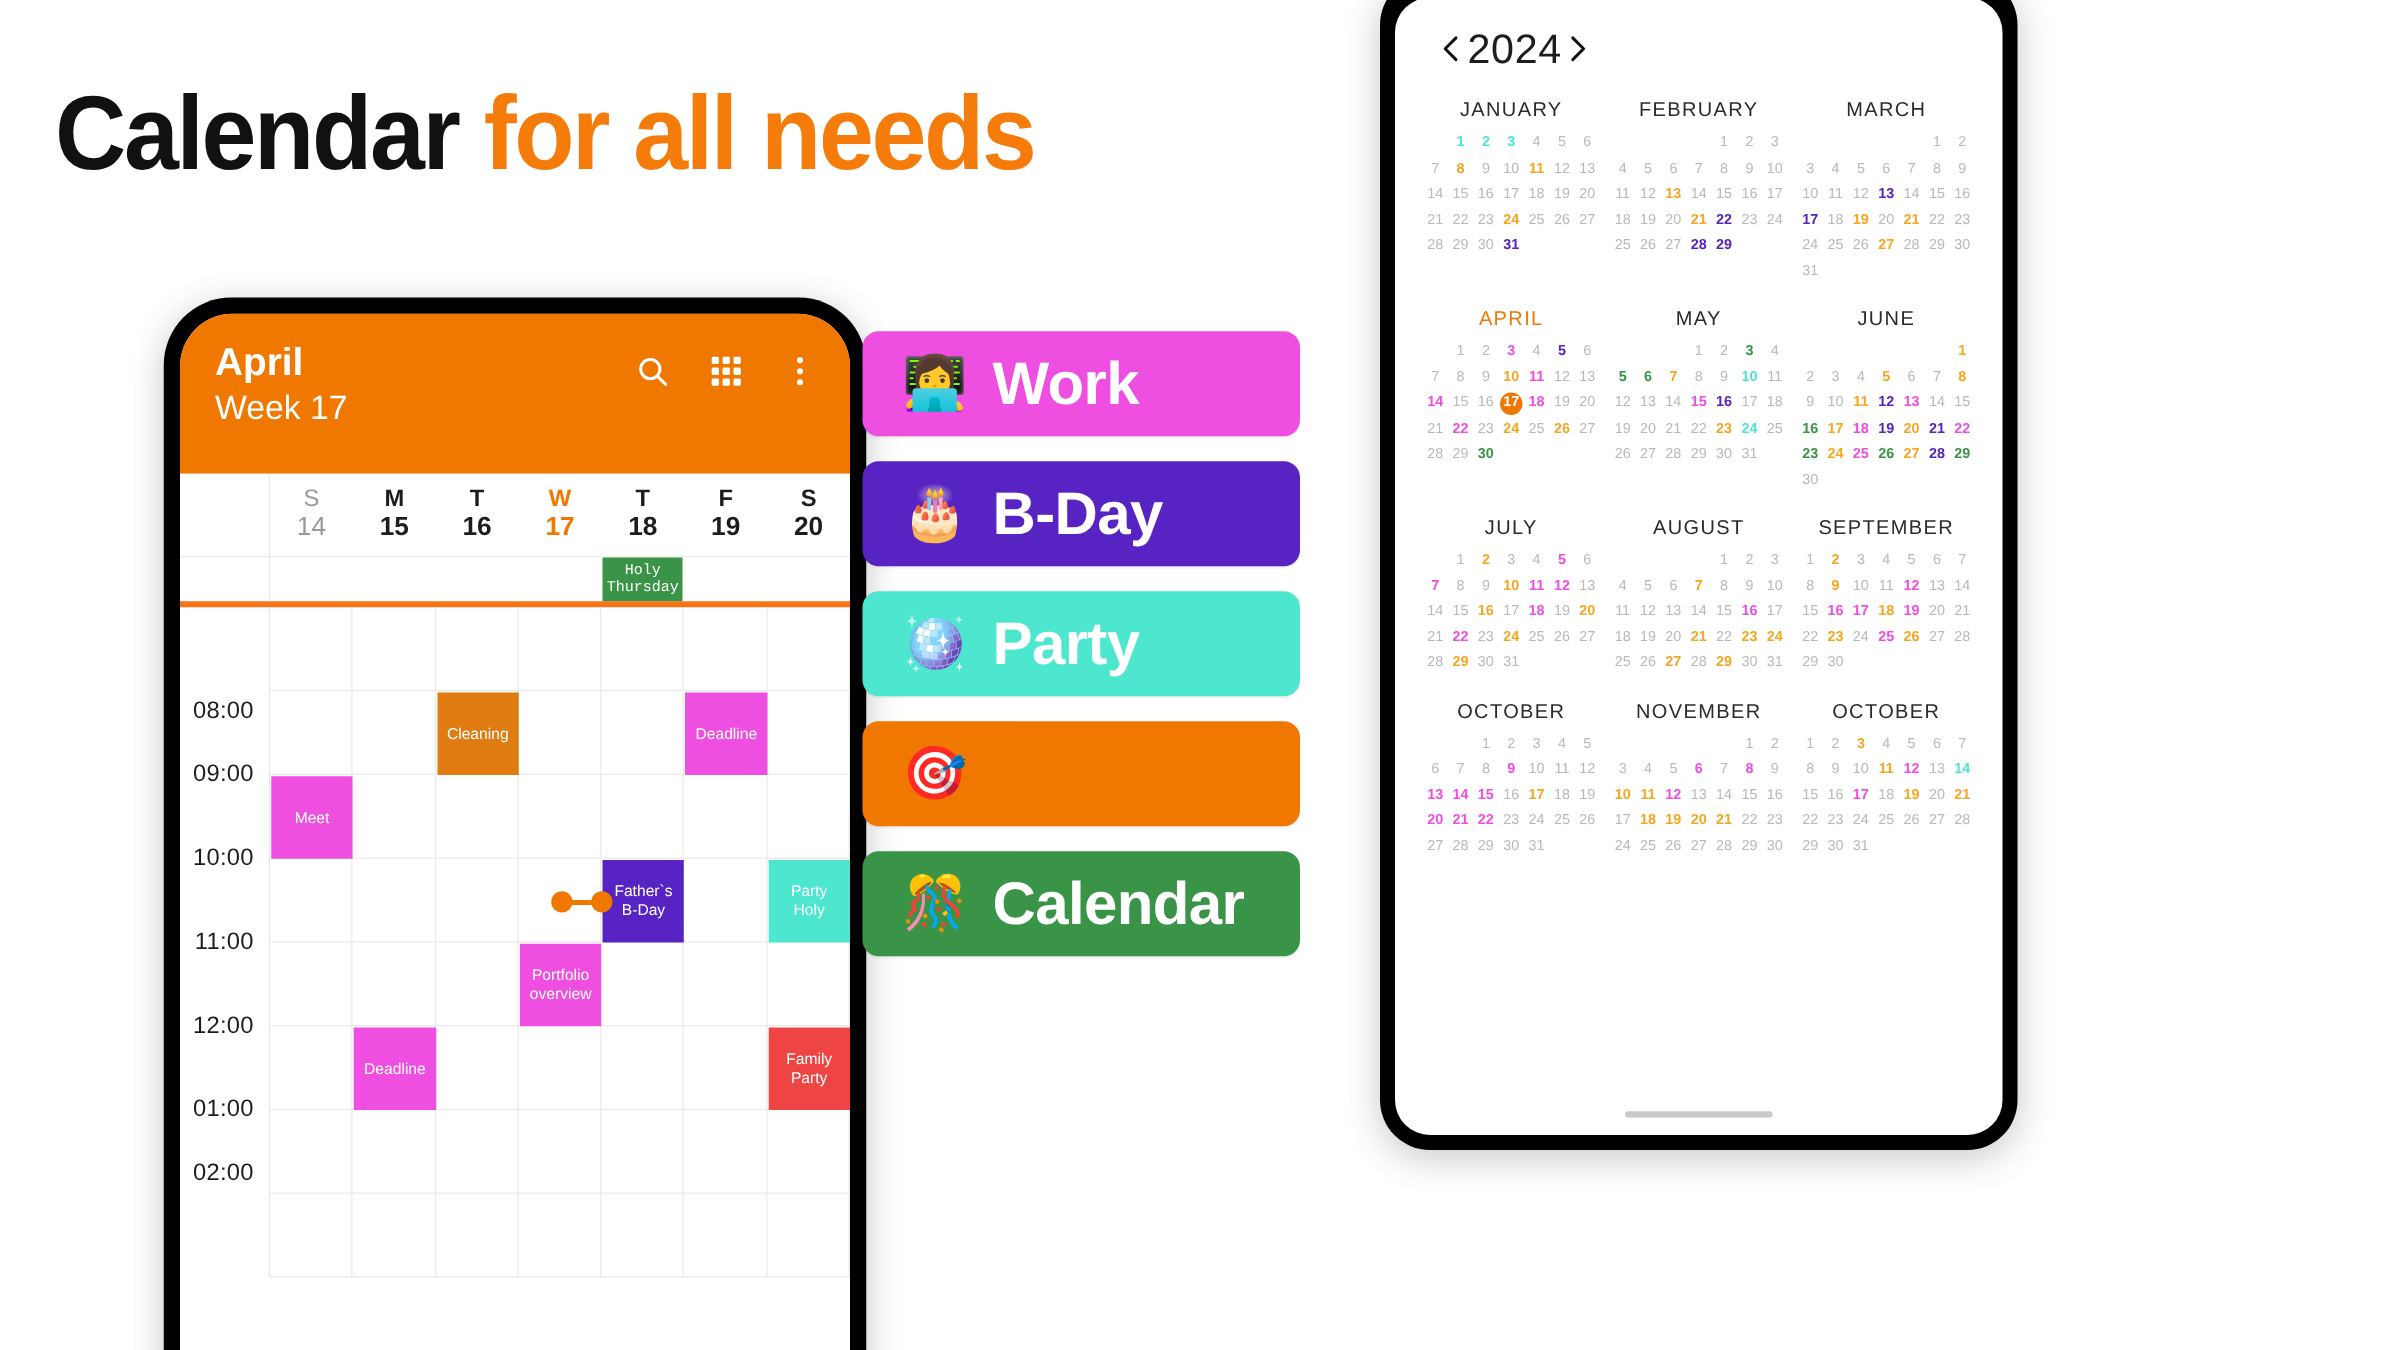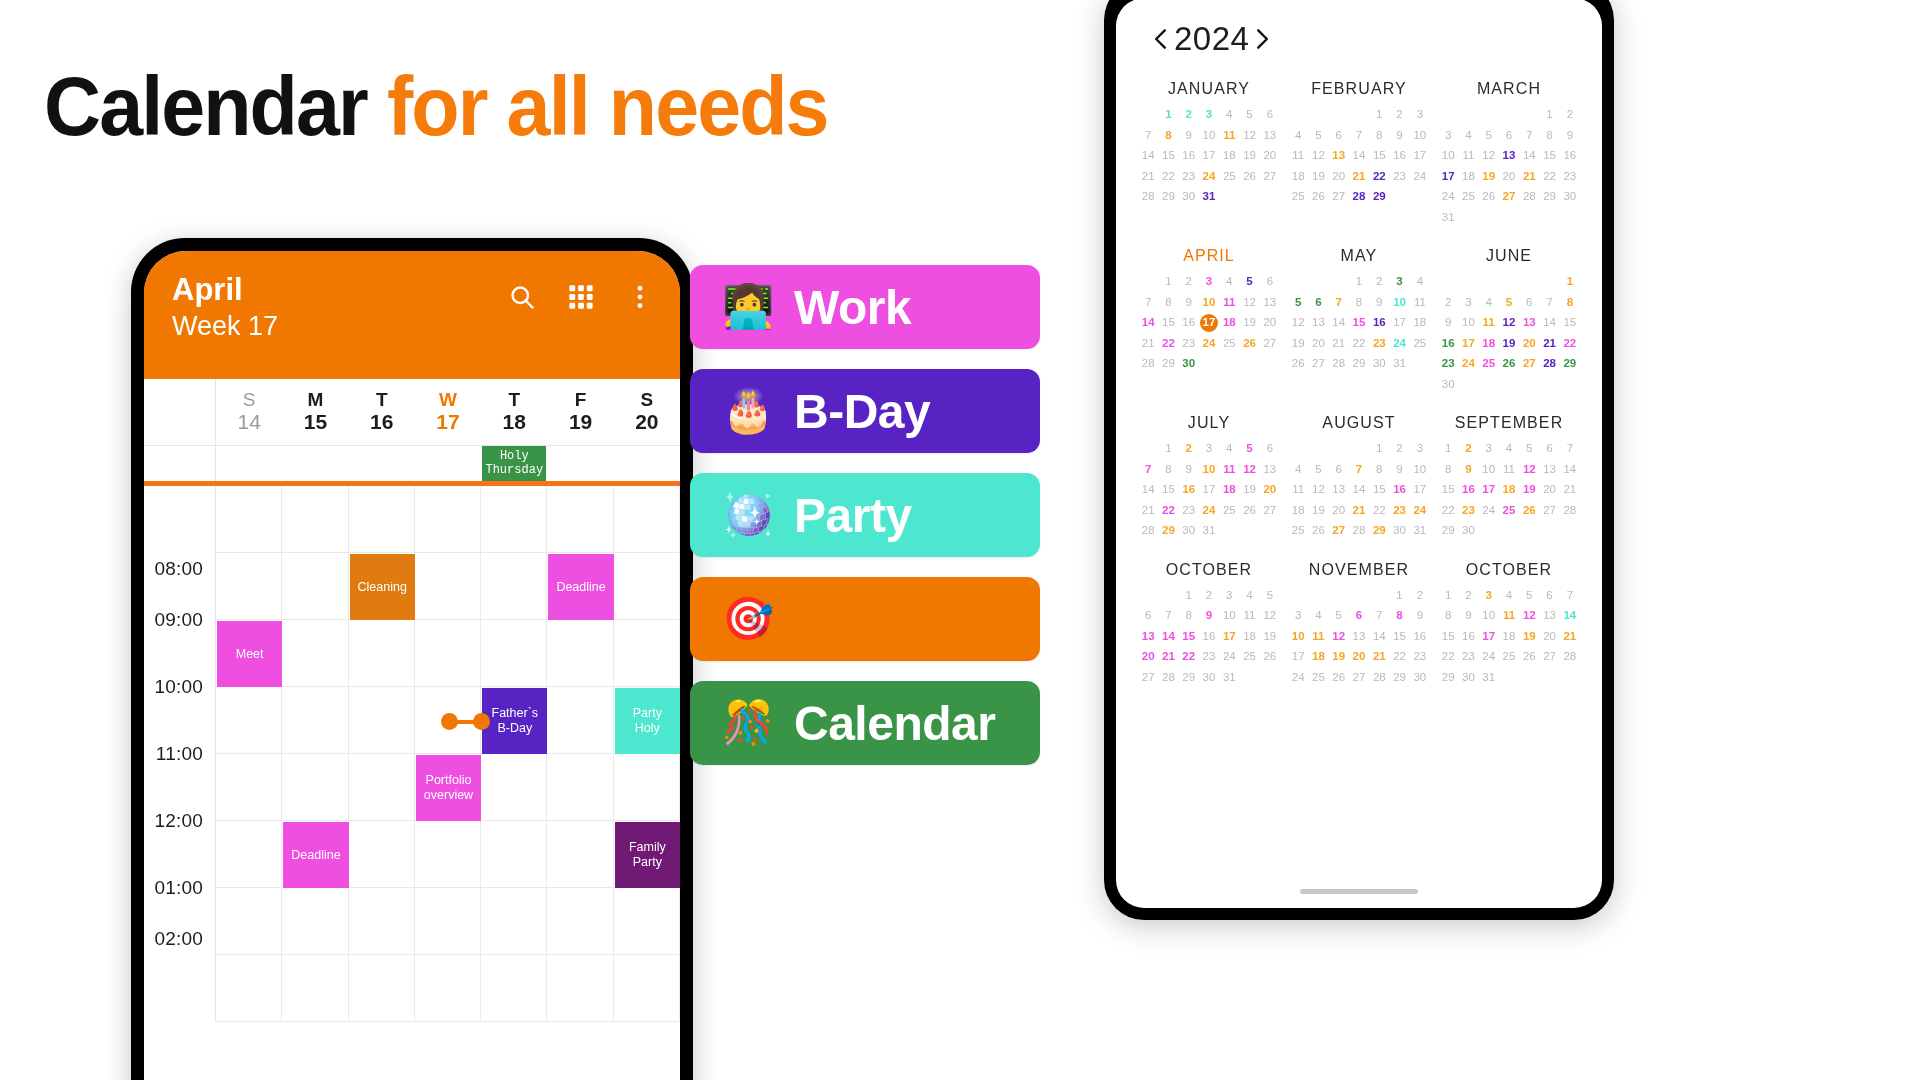--- a/index.html
+++ b/index.html
@@ -331,21 +331,21 @@
             </div>
             <div class="ev" style="left: 470.714px; width: 65.2857px; top: 202px; height: 66px; background: rgb(77, 230, 206); flex-direction: column;">
               <span>Party</span>
               <span>Holy</span>
             </div>
             <div class="ev" style="left: 271.857px; width: 65.2857px; top: 269px; height: 66px; background: rgb(238, 79, 224); flex-direction: column;">
               <span>Portfolio</span>
               <span>overview</span>
             </div>
             <div class="ev" style="left: 139.286px; width: 65.2857px; top: 336px; height: 66px; background: rgb(238, 79, 224);">Deadline</div>
-            <div class="ev" style="left: 470.714px; width: 65.2857px; top: 336px; height: 66px; background: #701a75; flex-direction: column;">
+            <div class="ev" style="left: 470.714px; width: 65.2857px; top: 336px; height: 66px; background: #ef4444; flex-direction: column;">
               <span>Family</span>
               <span>Party</span>
             </div>
             <div class="handle-line" style="left: 305.326px; width: 31.8171px; top: 233.84px;"></div>
             <div class="handle-dot" style="left: 296.826px; top: 227.34px;"></div>
             <div class="handle-dot" style="left: 328.643px; top: 227.34px;"></div>
           </div>
       </div>
 
     </div>

